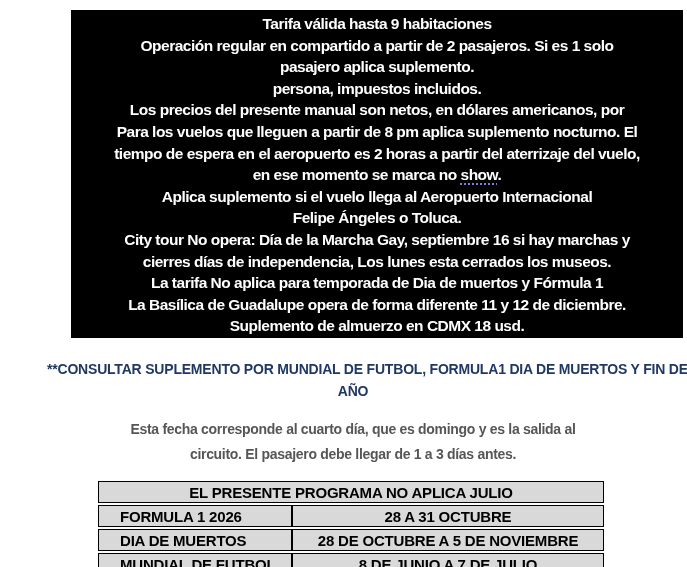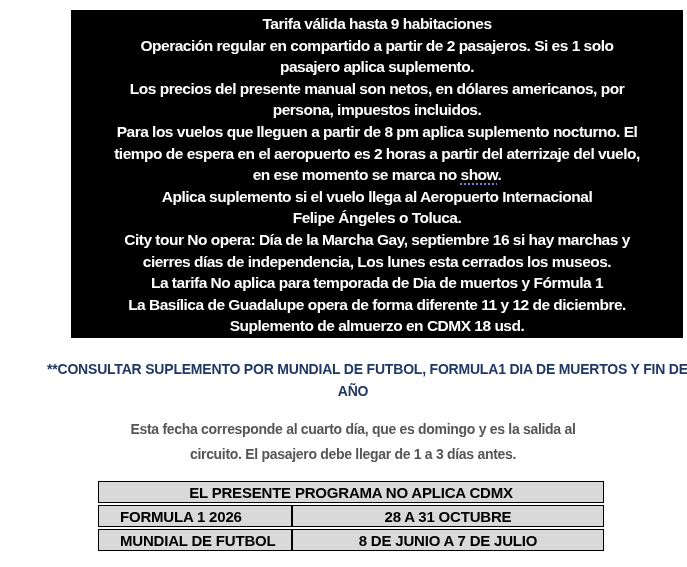--- a/index.html
+++ b/index.html
@@ -108,22 +108,22 @@
 </style>
 </head>
 <body>
 
 <div class="content">
 
   <div class="black-box">
     <div class="bb-line">Tarifa válida hasta 9 habitaciones</div>
     <div class="bb-line">Operación regular en compartido a partir de 2 pasajeros. Si es 1 solo</div>
     <div class="bb-line">pasajero aplica suplemento.</div>
+    <div class="bb-line">persona, impuestos incluidos.</div>
     <div class="bb-line">Los precios del presente manual son netos, en dólares americanos, por</div>
-    <div class="bb-line">persona, impuestos incluidos.</div>
     <div class="bb-line">Para los vuelos que lleguen a partir de 8 pm aplica suplemento nocturno. El</div>
     <div class="bb-line">tiempo de espera en el aeropuerto es 2 horas a partir del aterrizaje del vuelo,</div>
     <div class="bb-line"><span>en ese momento se marca no </span><span class="dotted-underline">show</span><span>.</span></div>
     <div class="bb-line">Aplica suplemento si el vuelo llega al Aeropuerto Internacional</div>
     <div class="bb-line">Felipe Ángeles o Toluca.</div>
     <div class="bb-line">City tour No opera: Día de la Marcha Gay, septiembre 16 si hay marchas y</div>
     <div class="bb-line">cierres días de independencia, Los lunes esta cerrados los museos.</div>
     <div class="bb-line">La tarifa No aplica para temporada de Dia de muertos y Fórmula 1</div>
     <div class="bb-line">La Basílica de Guadalupe opera de forma diferente 11 y 12 de diciembre.</div>
     <div class="bb-line">Suplemento de almuerzo en CDMX 18 usd.</div>
@@ -134,25 +134,29 @@
     <div class="notice-line">AÑO</div>
   </div>
 
   <div class="note">
     <div class="note-line">Esta fecha corresponde al cuarto día, que es domingo y es la salida al</div>
     <div class="note-line">circuito. El pasajero debe llegar de 1 a 3 días antes.</div>
   </div>
 
   <div class="program-table">
     <div class="t-row">
-      <div class="t-header-cell">EL PRESENTE PROGRAMA NO APLICA CDMX</div>
+      <div class="t-header-cell">EL PRESENTE PROGRAMA NO APLICA JULIO</div>
     </div>
     <div class="t-row">
       <div class="t-cell-event">FORMULA 1 2026</div>
       <div class="t-cell-dates">28 A 31 OCTUBRE</div>
+    </div>
+    <div class="t-row">
+      <div class="t-cell-event">DIA DE MUERTOS</div>
+      <div class="t-cell-dates">28 DE OCTUBRE A 5 DE NOVIEMBRE</div>
     </div>
     <div class="t-row">
       <div class="t-cell-event">MUNDIAL DE FUTBOL</div>
       <div class="t-cell-dates">8 DE JUNIO A 7 DE JULIO</div>
     </div>
   </div>
 
 </div>
 
 </body></html>

